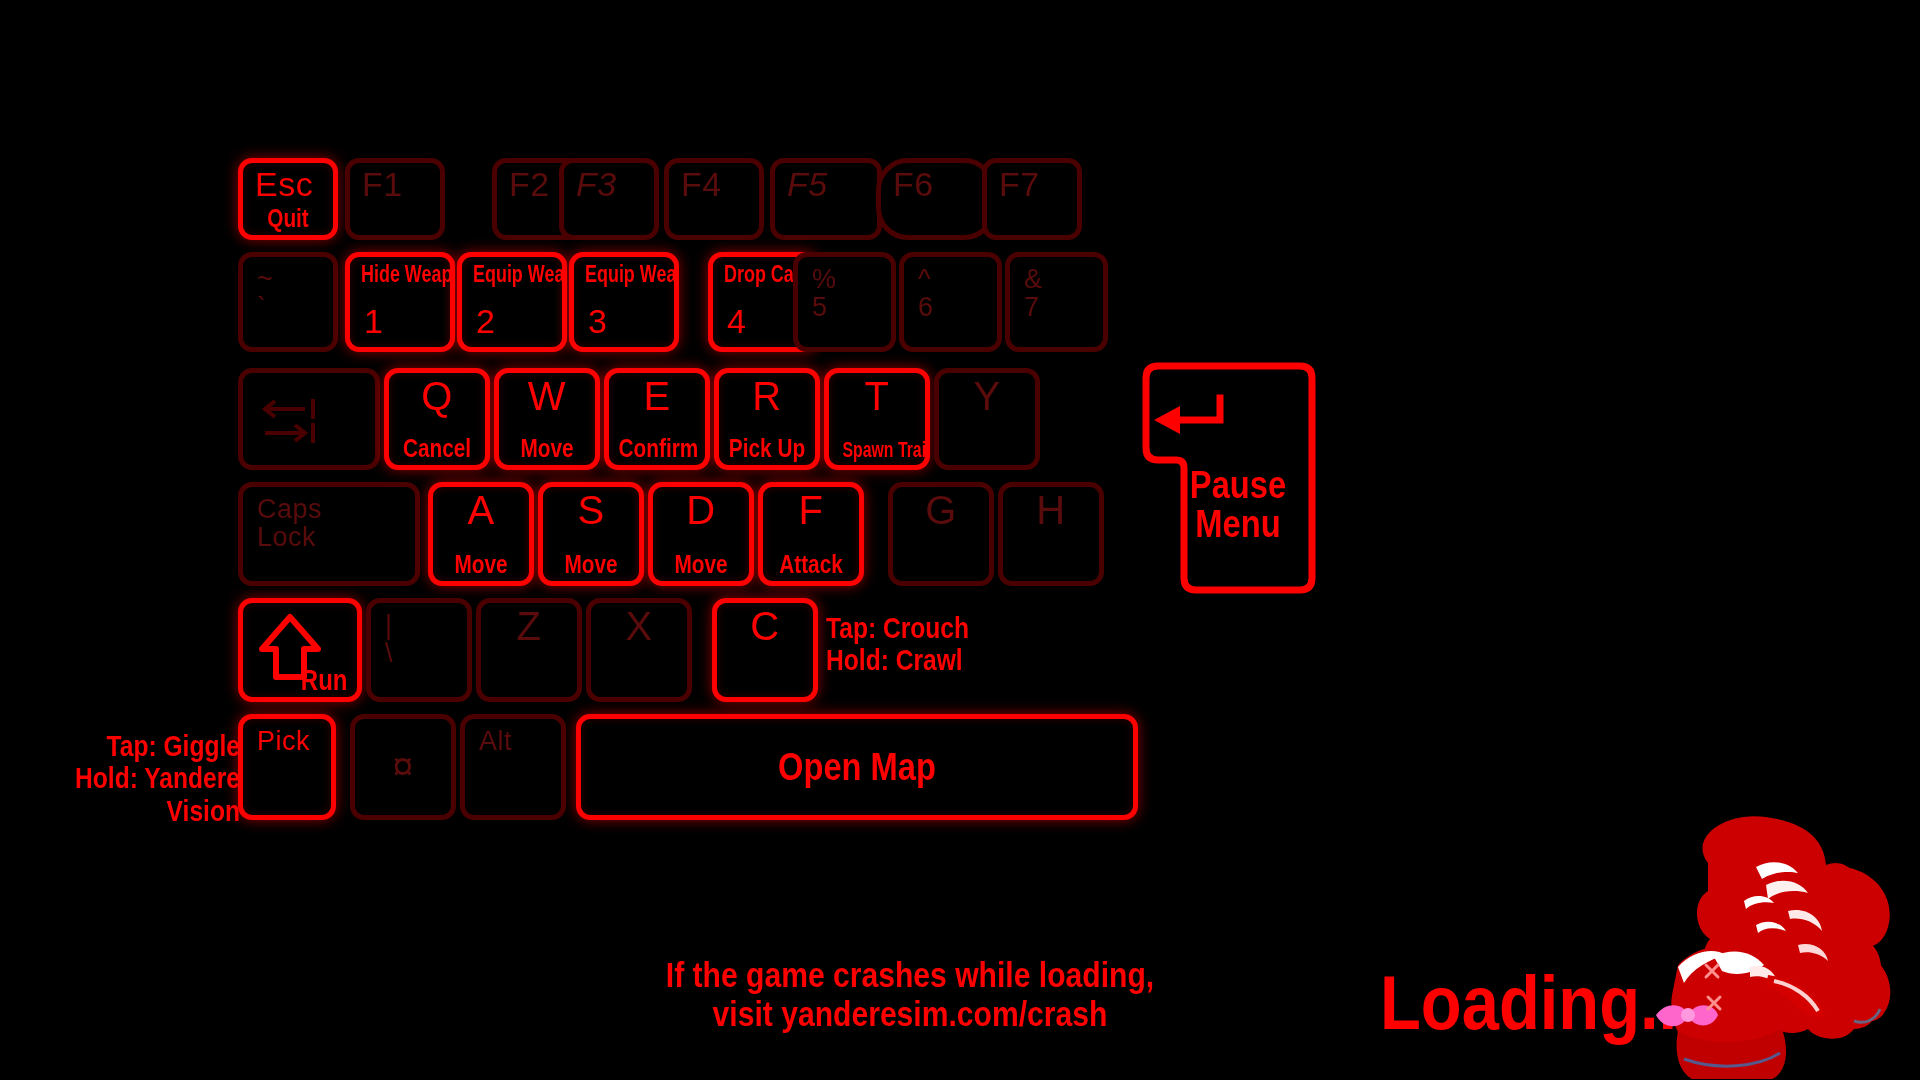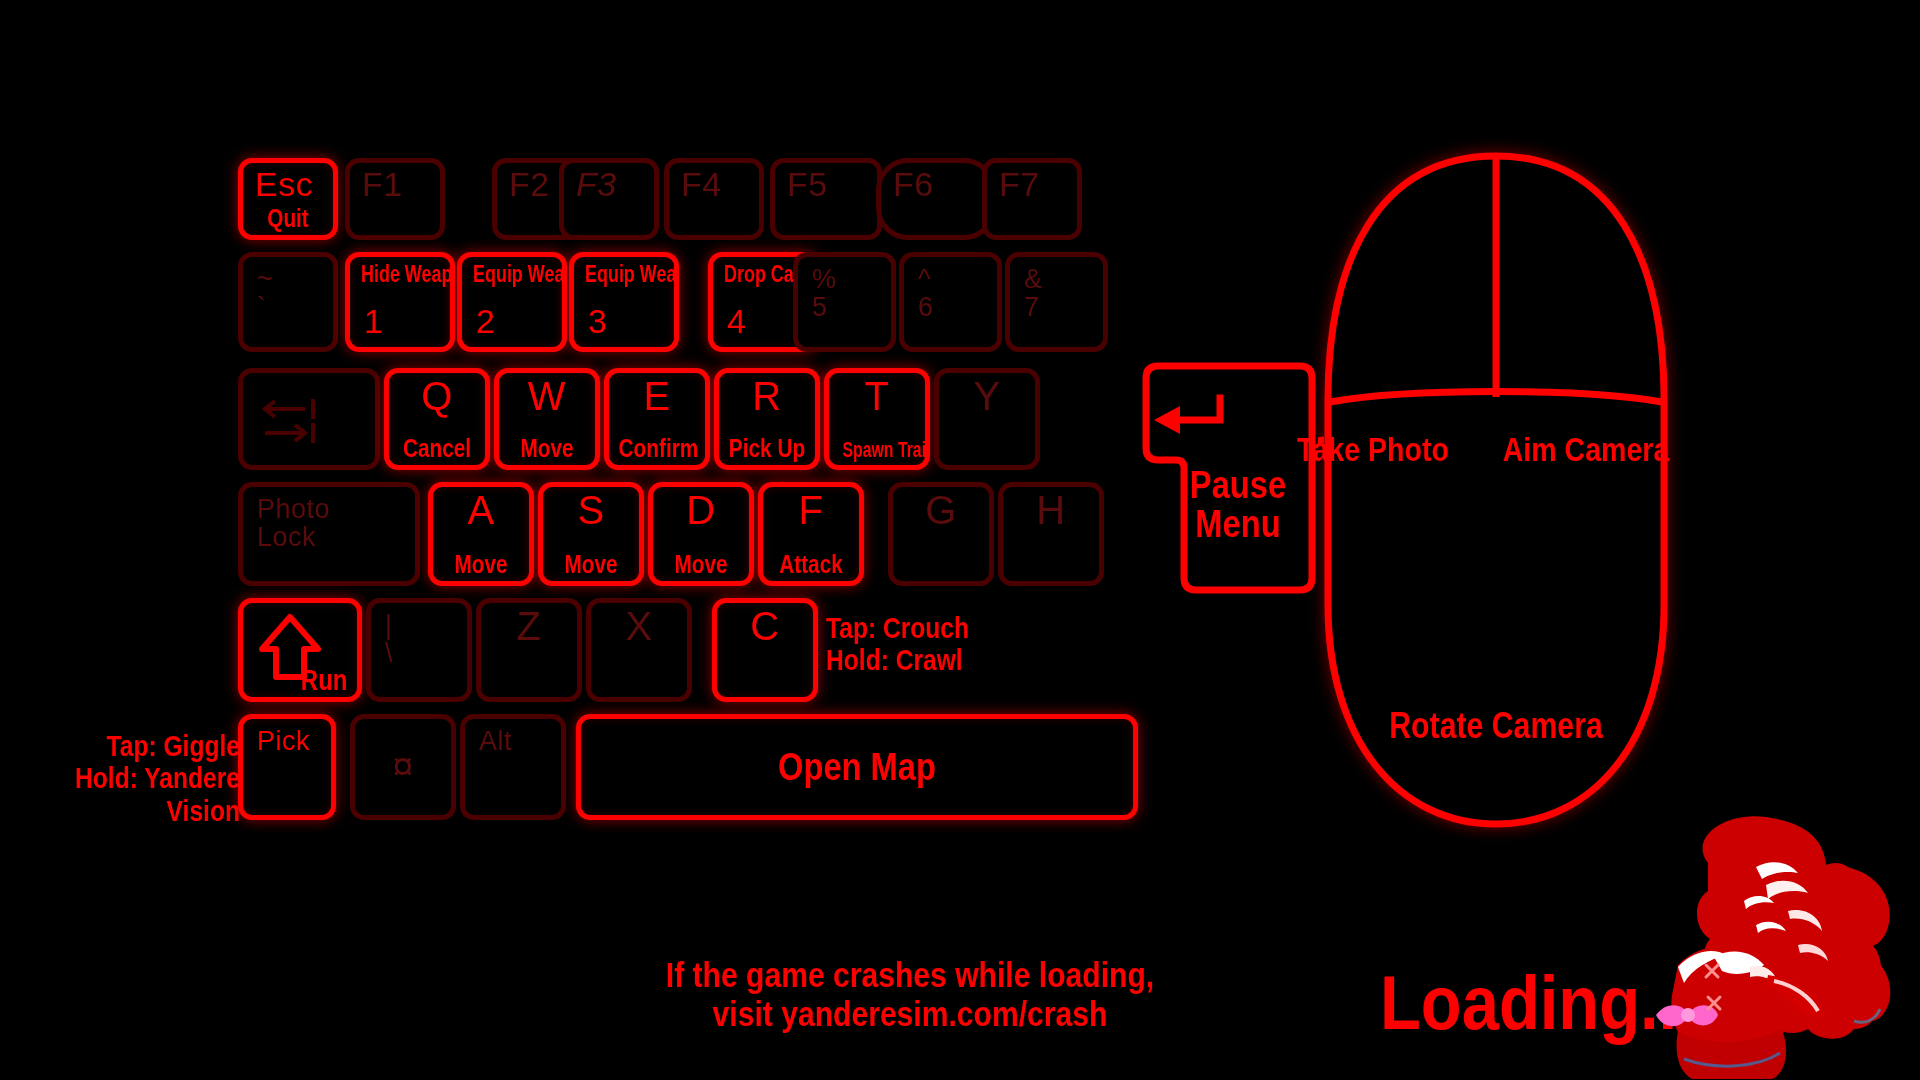--- a/index.html
+++ b/index.html
@@ -135,21 +135,21 @@
       </div>
       <div class="key" style="left: 452px; top: 158px; width: 100px; height: 82px; margin-left: 40px;">
         <div class="glyph">F2</div>
       </div>
       <div class="key" style="left: 559px; top: 158px; width: 100px; height: 82px; font-style: italic;">
         <div class="glyph">F3</div>
       </div>
       <div class="key" style="left: 664px; top: 158px; width: 100px; height: 82px;">
         <div class="glyph">F4</div>
       </div>
-      <div class="key" style="left: 770px; top: 158px; width: 112px; height: 82px;">
+      <div class="key" style="left: 770px; top: 158px; width: 112px; height: 82px; font-style: italic;">
         <div class="glyph">F5</div>
       </div>
       <div class="key" style="left: 876px; top: 158px; width: 120px; height: 82px; border-radius: 32px;">
         <div class="glyph">F6</div>
       </div>
       <div class="key" style="left: 982px; top: 158px; width: 100px; height: 82px;">
         <div class="glyph">F7</div>
       </div>
       <div class="key" style="left: 238px; top: 252px; width: 100px; height: 100px;">
         <div class="glyph small">~
@@ -210,21 +210,21 @@
         <div class="action">Pick Up</div>
       </div>
       <div class="key lit" style="left: 824px; top: 368px; width: 106px; height: 102px;">
         <div class="glyph" style="left: 0px; right: 0px; top: 2px; text-align: center; font-size: 40px;">T</div>
         <div class="action tiny">Spawn Trail</div>
       </div>
       <div class="key" style="left: 934px; top: 368px; width: 106px; height: 102px;">
         <div class="glyph" style="left: 0px; right: 0px; top: 2px; text-align: center; font-size: 40px;">Y</div>
       </div>
       <div class="key" style="left: 238px; top: 482px; width: 182px; height: 104px;">
-        <div class="glyph small">Photo
+        <div class="glyph small">Caps
 Lock</div>
       </div>
       <div class="key lit" style="left: 428px; top: 482px; width: 106px; height: 104px;">
         <div class="glyph" style="left: 0px; right: 0px; top: 2px; text-align: center; font-size: 40px;">A</div>
         <div class="action">Move</div>
       </div>
       <div class="key lit" style="left: 538px; top: 482px; width: 106px; height: 104px;">
         <div class="glyph" style="left: 0px; right: 0px; top: 2px; text-align: center; font-size: 40px;">S</div>
         <div class="action">Move</div>
       </div>
@@ -288,38 +288,20 @@
     <div class="enter-text">Pause
 Menu</div>
   </div>
 
   <div class="sidelabel" id="lbl-c" style="left:826px;top:612px;font-size:30px;text-align:left;transform-origin:left top;">Tap: Crouch
 Hold: Crawl</div>
 
   <div class="sidelabel" id="lbl-ctrl" style="left:10px;top:730px;width:230px;font-size:30px;text-align:right;transform-origin:right top;">Tap: Giggle
 Hold: Yandere Vision</div>
 
-  <div id="mouse">
-    <svg width="356" height="680" viewBox="0 0 356 680">
-
-      <path d="M178 6 C 60 6 10 110 10 250 L10 455
-               C10 590 80 674 178 674
-               C276 674 346 590 346 455 L346 250
-               C346 110 296 6 178 6 Z" fill="#000" stroke="#ff0000" stroke-width="7"></path>
-
-      <path d="M12 252 C 90 238 266 238 344 252" fill="none" stroke="#ff0000" stroke-width="7"></path>
-
-      <line x1="178" y1="7" x2="178" y2="247" stroke="#ff0000" stroke-width="7"></line>
-
-      <path d="M-4 418 L-4 300 Q-4 290 6 290" fill="none" stroke="#ff0000" stroke-width="7"></path>
-    </svg>
-    <div class="mlabel" id="m-take">Take Photo</div>
-    <div class="mlabel" id="m-aim">Aim Camera</div>
-    <div class="mlabel" id="m-rot">Rotate Camera</div>
-  </div>
 
   <div id="crash-note">If the game crashes while loading,
 visit yanderesim.com/crash</div>
   <div id="loading-text">Loading...</div>
 
   <div id="sprite">
     <svg width="272" height="265" viewBox="0 0 272 265">
       <g>
 
         <path d="M60 48 C40 22 78 -4 118 2 C160 8 176 26 178 50

